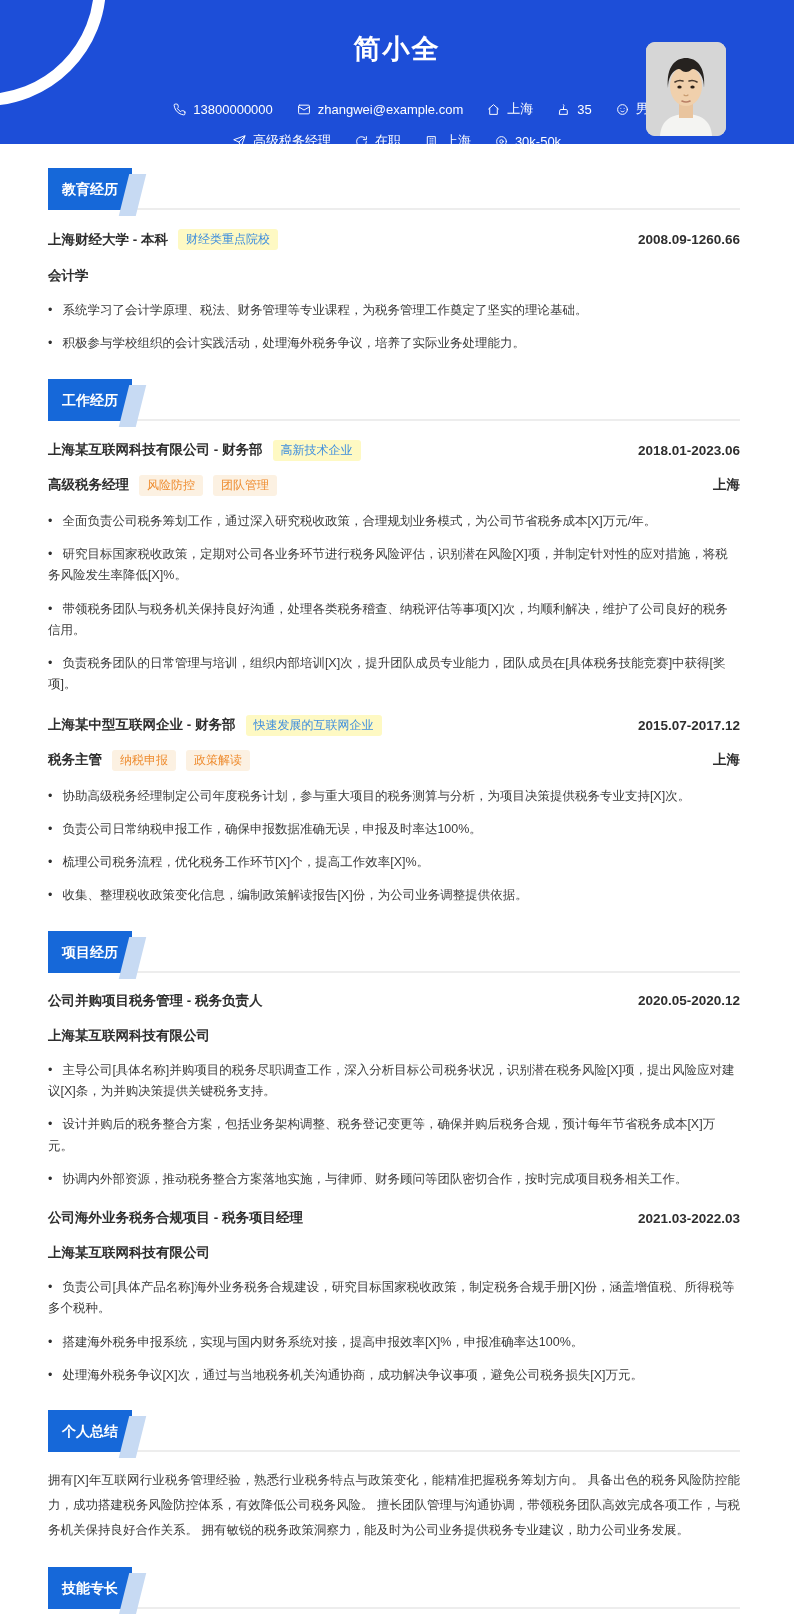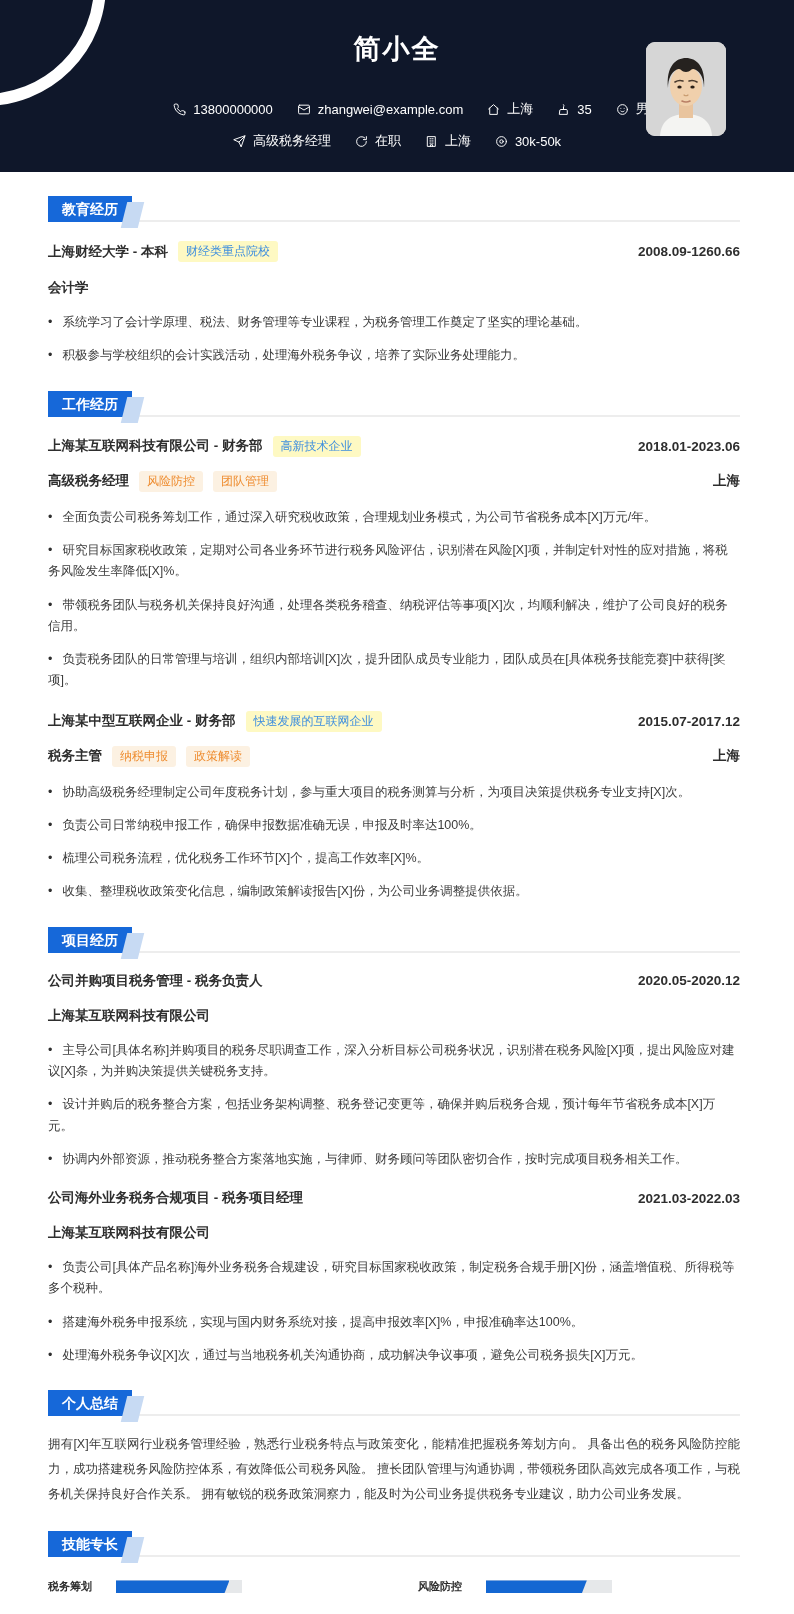--- a/index.html
+++ b/index.html
@@ -6,21 +6,21 @@
   html,body { background:#fff; }
   body {
     width:794px; min-height:1614px; margin:0 auto;
     font-family:"Liberation Sans","DejaVu Sans",sans-serif;
     color:#3c3c3c;
   }
   .page { width:794px; min-height:1614px; background:#ffffff; overflow:hidden; position:relative; }
 
   
   .hero {
-    position:relative; height:172px; background:#0f172a; color:#fff; overflow:hidden;
+    position:relative; height:144px; background:#1d4ed8; color:#fff; overflow:hidden;
   }
   .ring {
     position:absolute; left:-136px; top:-136px; width:242px; height:242px;
     border:12px solid #ffffff; border-radius:50%;
   }
   .hero-name {
     text-align:center; font-size:27px; font-weight:bold; letter-spacing:2px;
     padding-top:31px;
   }
   .crow {
@@ -38,21 +38,21 @@
   .photo svg { display:block; }
 
   
   .content { padding:0 54px 30px 48px; }
 
   section { margin-top:24px; }
   .sec-head { position:relative; border-bottom:2px solid #ededed; }
   .badge {
     position:relative; display:inline-block; z-index:1;
     background:#1668d9; color:#fff; font-size:14px; font-weight:bold;
-    padding:4px 14px; margin-bottom:-2px; line-height:1.3;
+    padding:12px 14px; margin-bottom:-2px; line-height:1.3;
   }
   .badge::after {
     content:""; position:absolute; z-index:-1; right:-9px; top:6px;
     width:17px; height:100%; background:#c7daf3; transform:skewX(-14deg);
   }
 
   .erow { display:flex; justify-content:space-between; align-items:center; margin-top:19px; }
   .erow .left { display:flex; align-items:center; gap:10px; }
   .ename { font-size:13.5px; font-weight:bold; color:#2e2e2e; }
   .edate { font-size:13.5px; font-weight:bold; color:#2e2e2e; }

